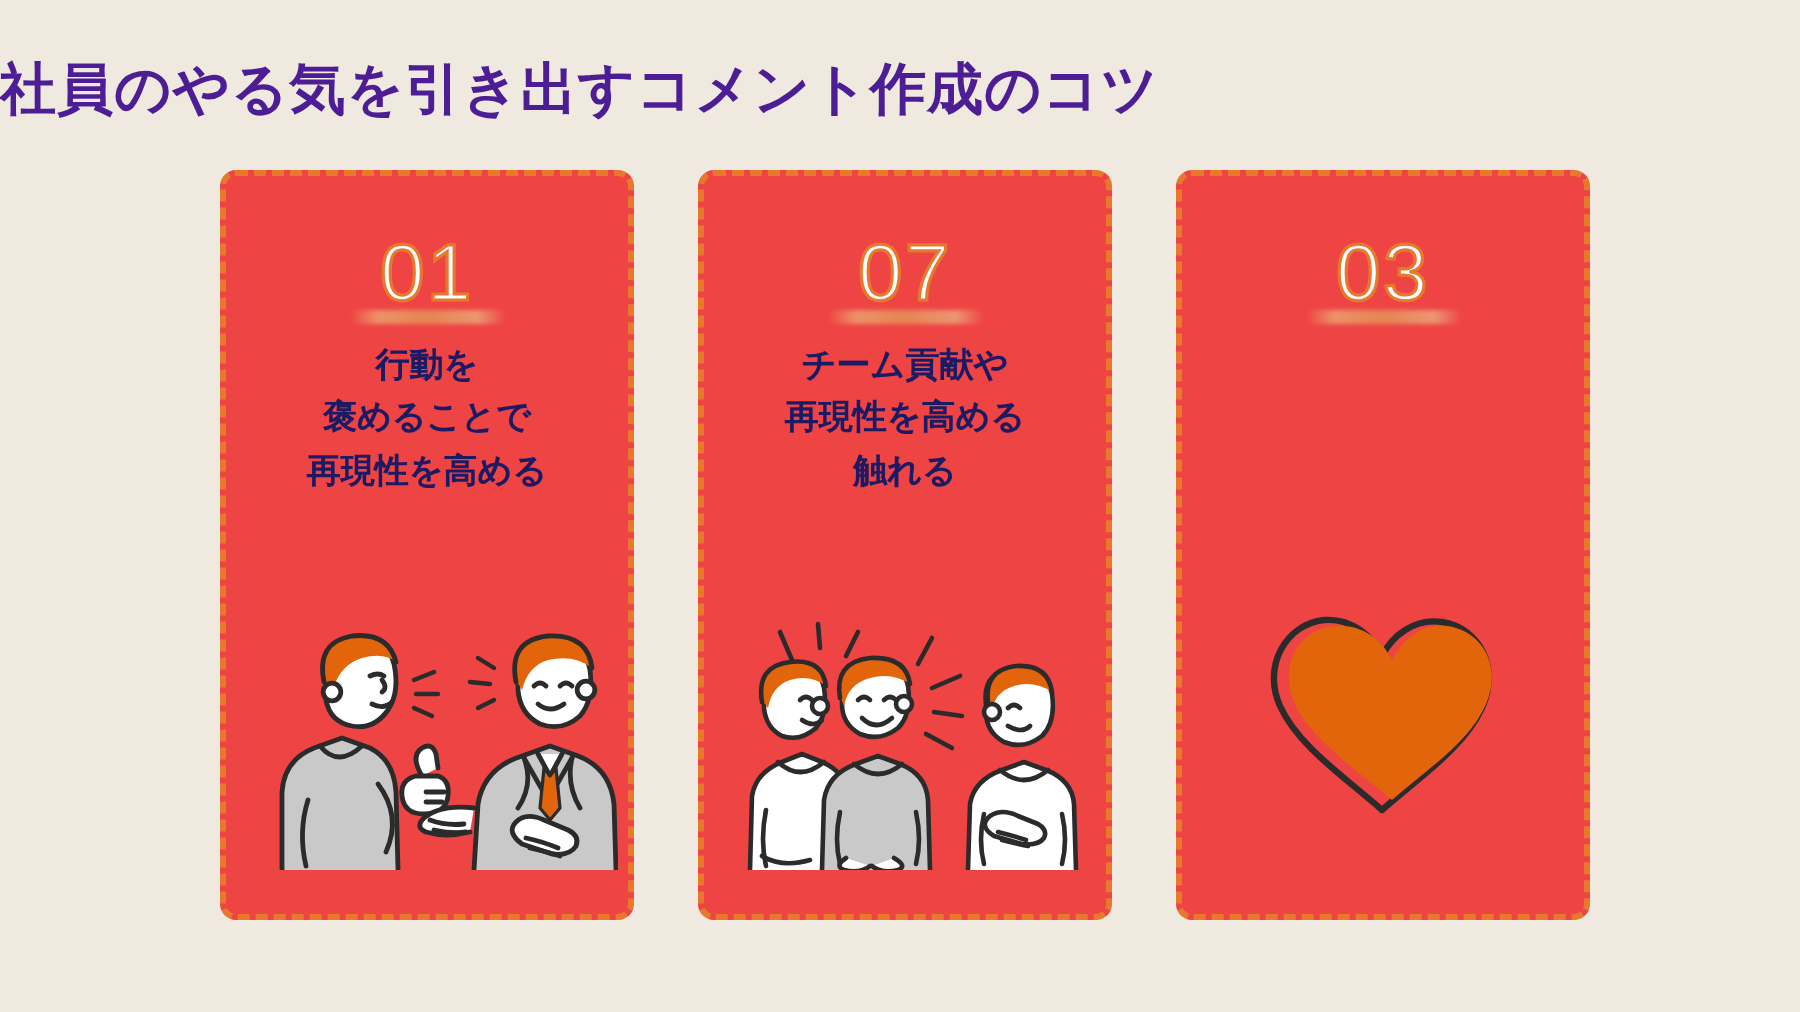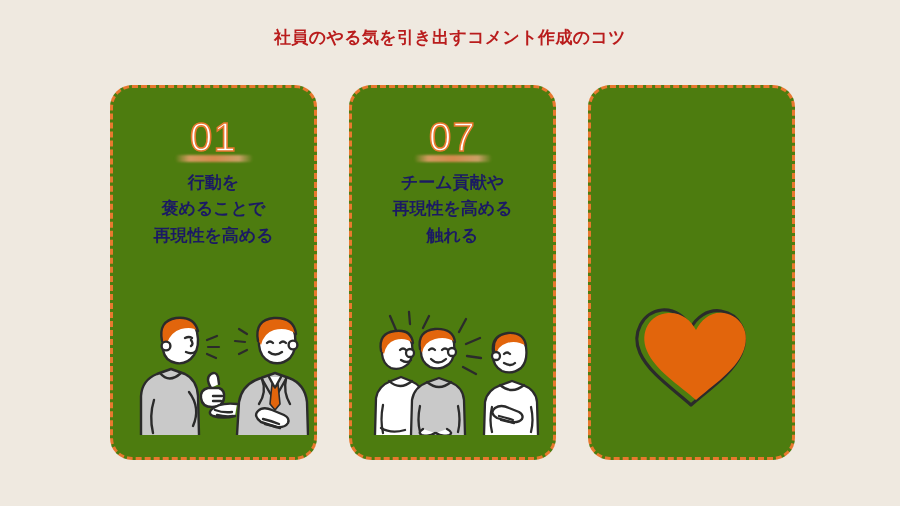--- a/index.html
+++ b/index.html
@@ -12,43 +12,43 @@
   body {
     background:#efe9e0;
     font-family:"Liberation Sans", sans-serif;
     position:relative;
   }
 
   
   #page-title {
     position:absolute;
     top:26px; left:0; right:0;
-    text-align:center;
-    font-size:17px;
+    text-align:left;
+    font-size:28px;
     font-weight:bold;
     letter-spacing:0.02em;
-    color:#b91c1c;
+    color:#4c1d95;
     white-space:nowrap;
   }
 
   
   #cards {
     position:absolute;
     top:85px; left:110px;
     width:685px; height:375px;
     display:flex;
     justify-content:space-between;
   }
 
   .card {
     width:207px;
     height:375px;
-    background:#4d7c0f;
+    background:#ef4444;
     border:3px dashed #e8782e;
-    border-radius:22px;
+    border-radius:8px;
     position:relative;
     display:flex;
     flex-direction:column;
     align-items:center;
   }
 
   
   .num-wrap {
     position:relative;
     margin-top:26px;
@@ -258,20 +258,24 @@
 
           <path d="M134 108 q-8 -5 -2 -10 q6 -4 14 0 l10 4 q5 3 3 7 q-3 4 -11 3 Z" fill="#ffffff"></path>
           <path d="M136 106 q8 2 14 4"></path>
           <path d="M138 110 q8 2 13 3"></path>
         </g>
       </svg>
     </div>
   </div>
 
   <div class="card">
+    <div class="num-wrap">
+      <span class="num">03</span>
+      <span class="num-underline"></span>
+    </div>
 
     <div class="illus" style="bottom:46px;">
       <svg width="125" height="112" viewBox="0 0 125 112">
 
         <path d="M62 106
                  C 44 90, 20 74, 11 54
                  C 2 34, 14 13, 33 11
                  C 47 10, 57 19, 62 29
                  C 67 19, 78 10, 92 12
                  C 111 15, 121 35, 112 55

